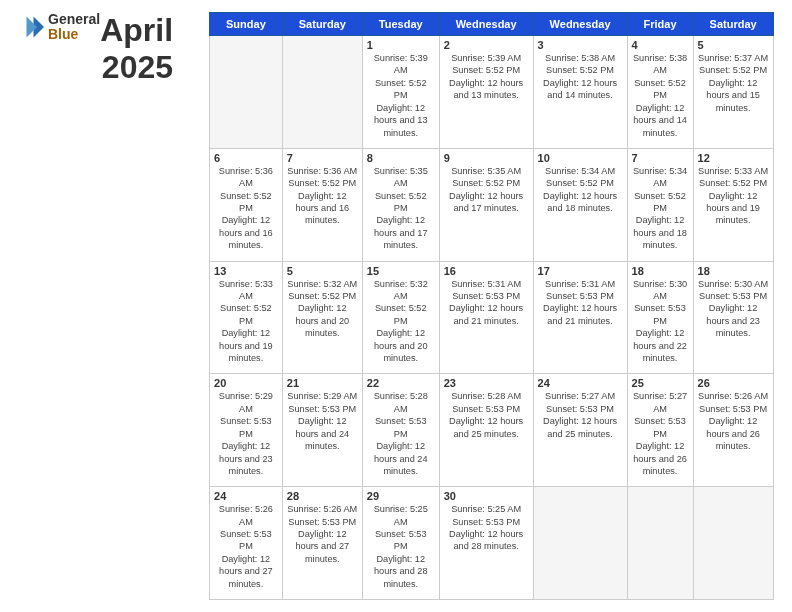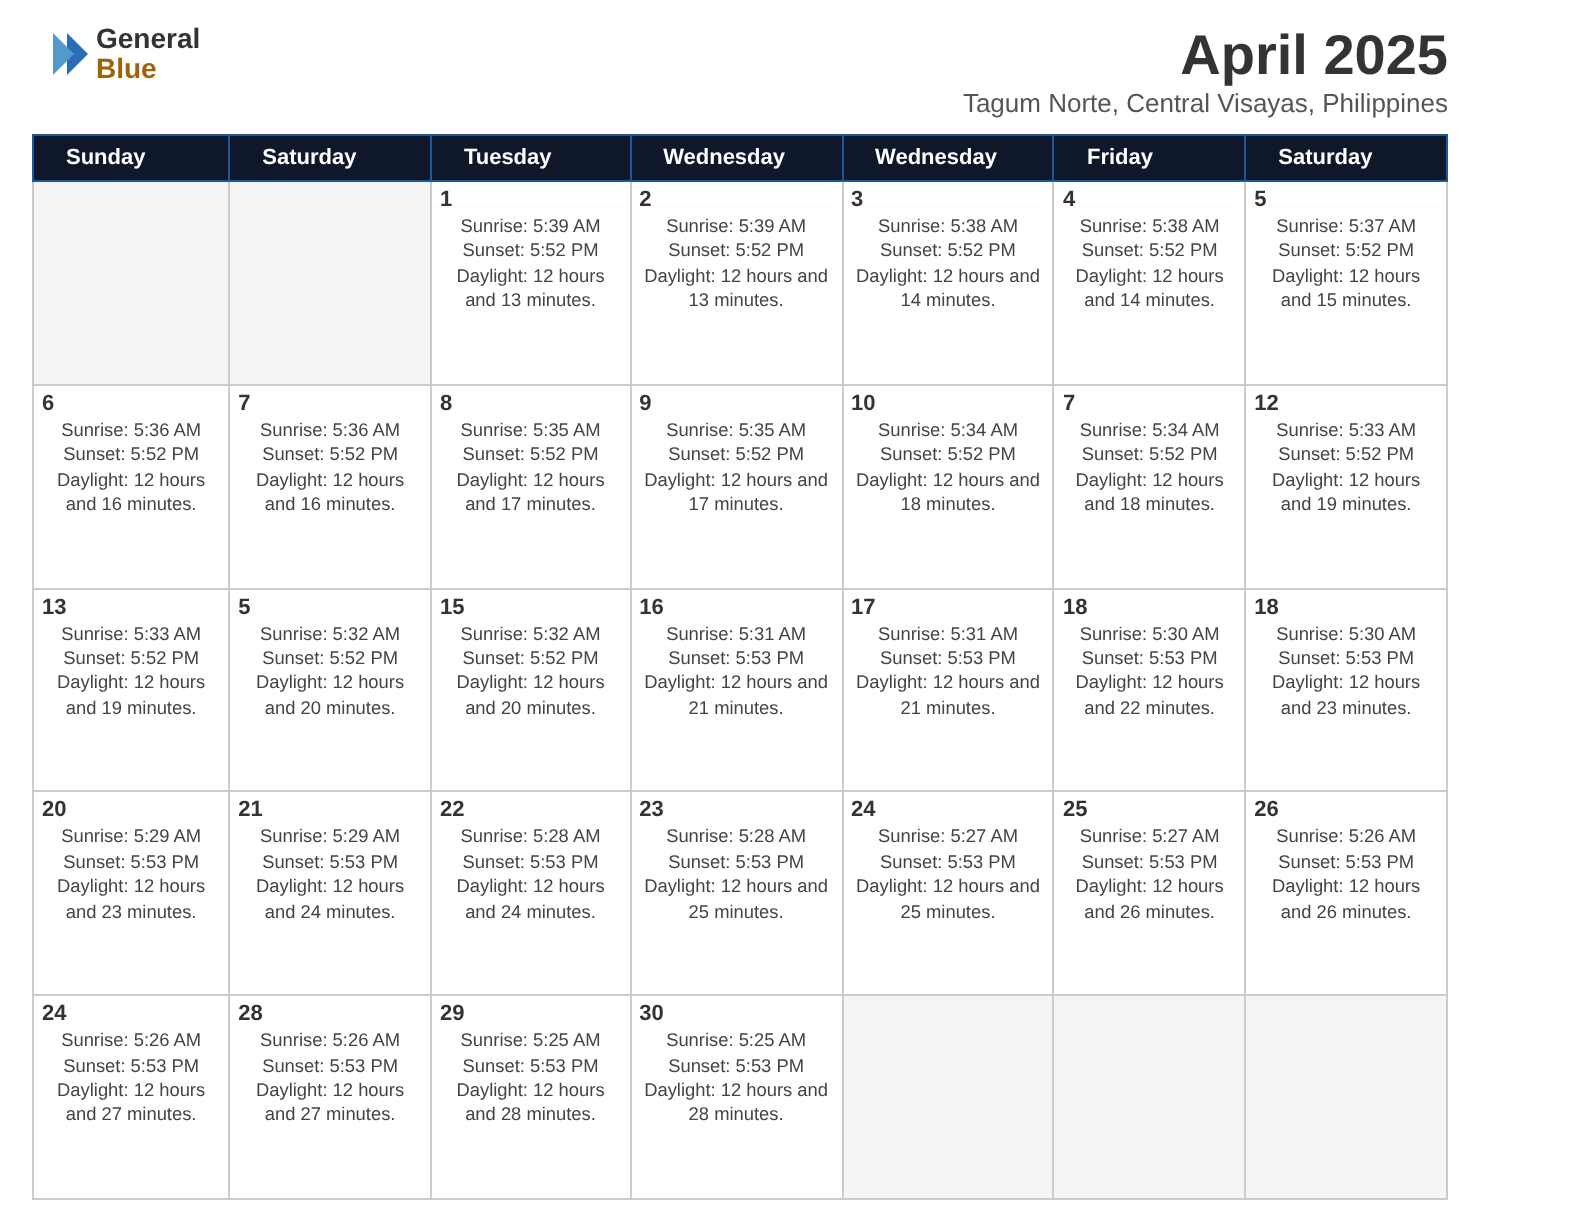--- a/index.html
+++ b/index.html
@@ -10,21 +10,22 @@
       font-family: Arial, sans-serif;
       font-size: 11px;
       color: #333;
       overflow: hidden;
     }
     .page {
       width: 740px;
       height: 612px;
       padding: 12px 16px;
       display: flex;
-      flex-direction: column;
+      flex-direction: row;
+      gap: 36px;
     }
     .header {
       display: flex;
       justify-content: space-between;
       align-items: flex-start;
       margin-bottom: 8px;
     }
     .logo {
       display: flex;
       align-items: center;
@@ -46,35 +47,35 @@
       color: #a16207;
     }
     .logo-icon {
       width: 28px;
       height: 28px;
     }
     .title-block {
       text-align: right;
     }
     .title-month {
-      font-size: 28px;
+      font-size: 32px;
       font-weight: bold;
       color: #333;
     }
     .title-location {
       font-size: 13px;
       color: #555;
     }
     .calendar-table {
       width: 100%;
       border-collapse: collapse;
       flex: 1;
     }
     .calendar-table th {
-      background: #0f172a;
+      background: #1d4ed8;
       color: #fff;
       font-size: 11px;
       font-weight: bold;
       padding: 5px 16px;
       border: 1px solid #1a5a9a;
       text-align: left;
     }
     .calendar-table td {
       border: 1px solid #ccc;
       vertical-align: top;
@@ -109,21 +110,20 @@
         <polygon points="20,4 32,16 20,28" fill="#2a6db5"></polygon>
         <polygon points="12,4 24,16 12,28" fill="#5599cc"></polygon>
       </svg>
       <div class="logo-text">
         <span class="logo-general">General</span>
         <span class="logo-blue">Blue</span>
       </div>
     </div>
     <div class="title-block">
       <div class="title-month">April 2025</div>
-      <div class="title-location">Tagum Norte, Central Visayas, Philippines</div>
     </div>
   </div>
 
   <table class="calendar-table">
     <thead>
       <tr>
 
       <th>Sunday</th>
           <th>Saturday</th>
           <th>Tuesday</th>

